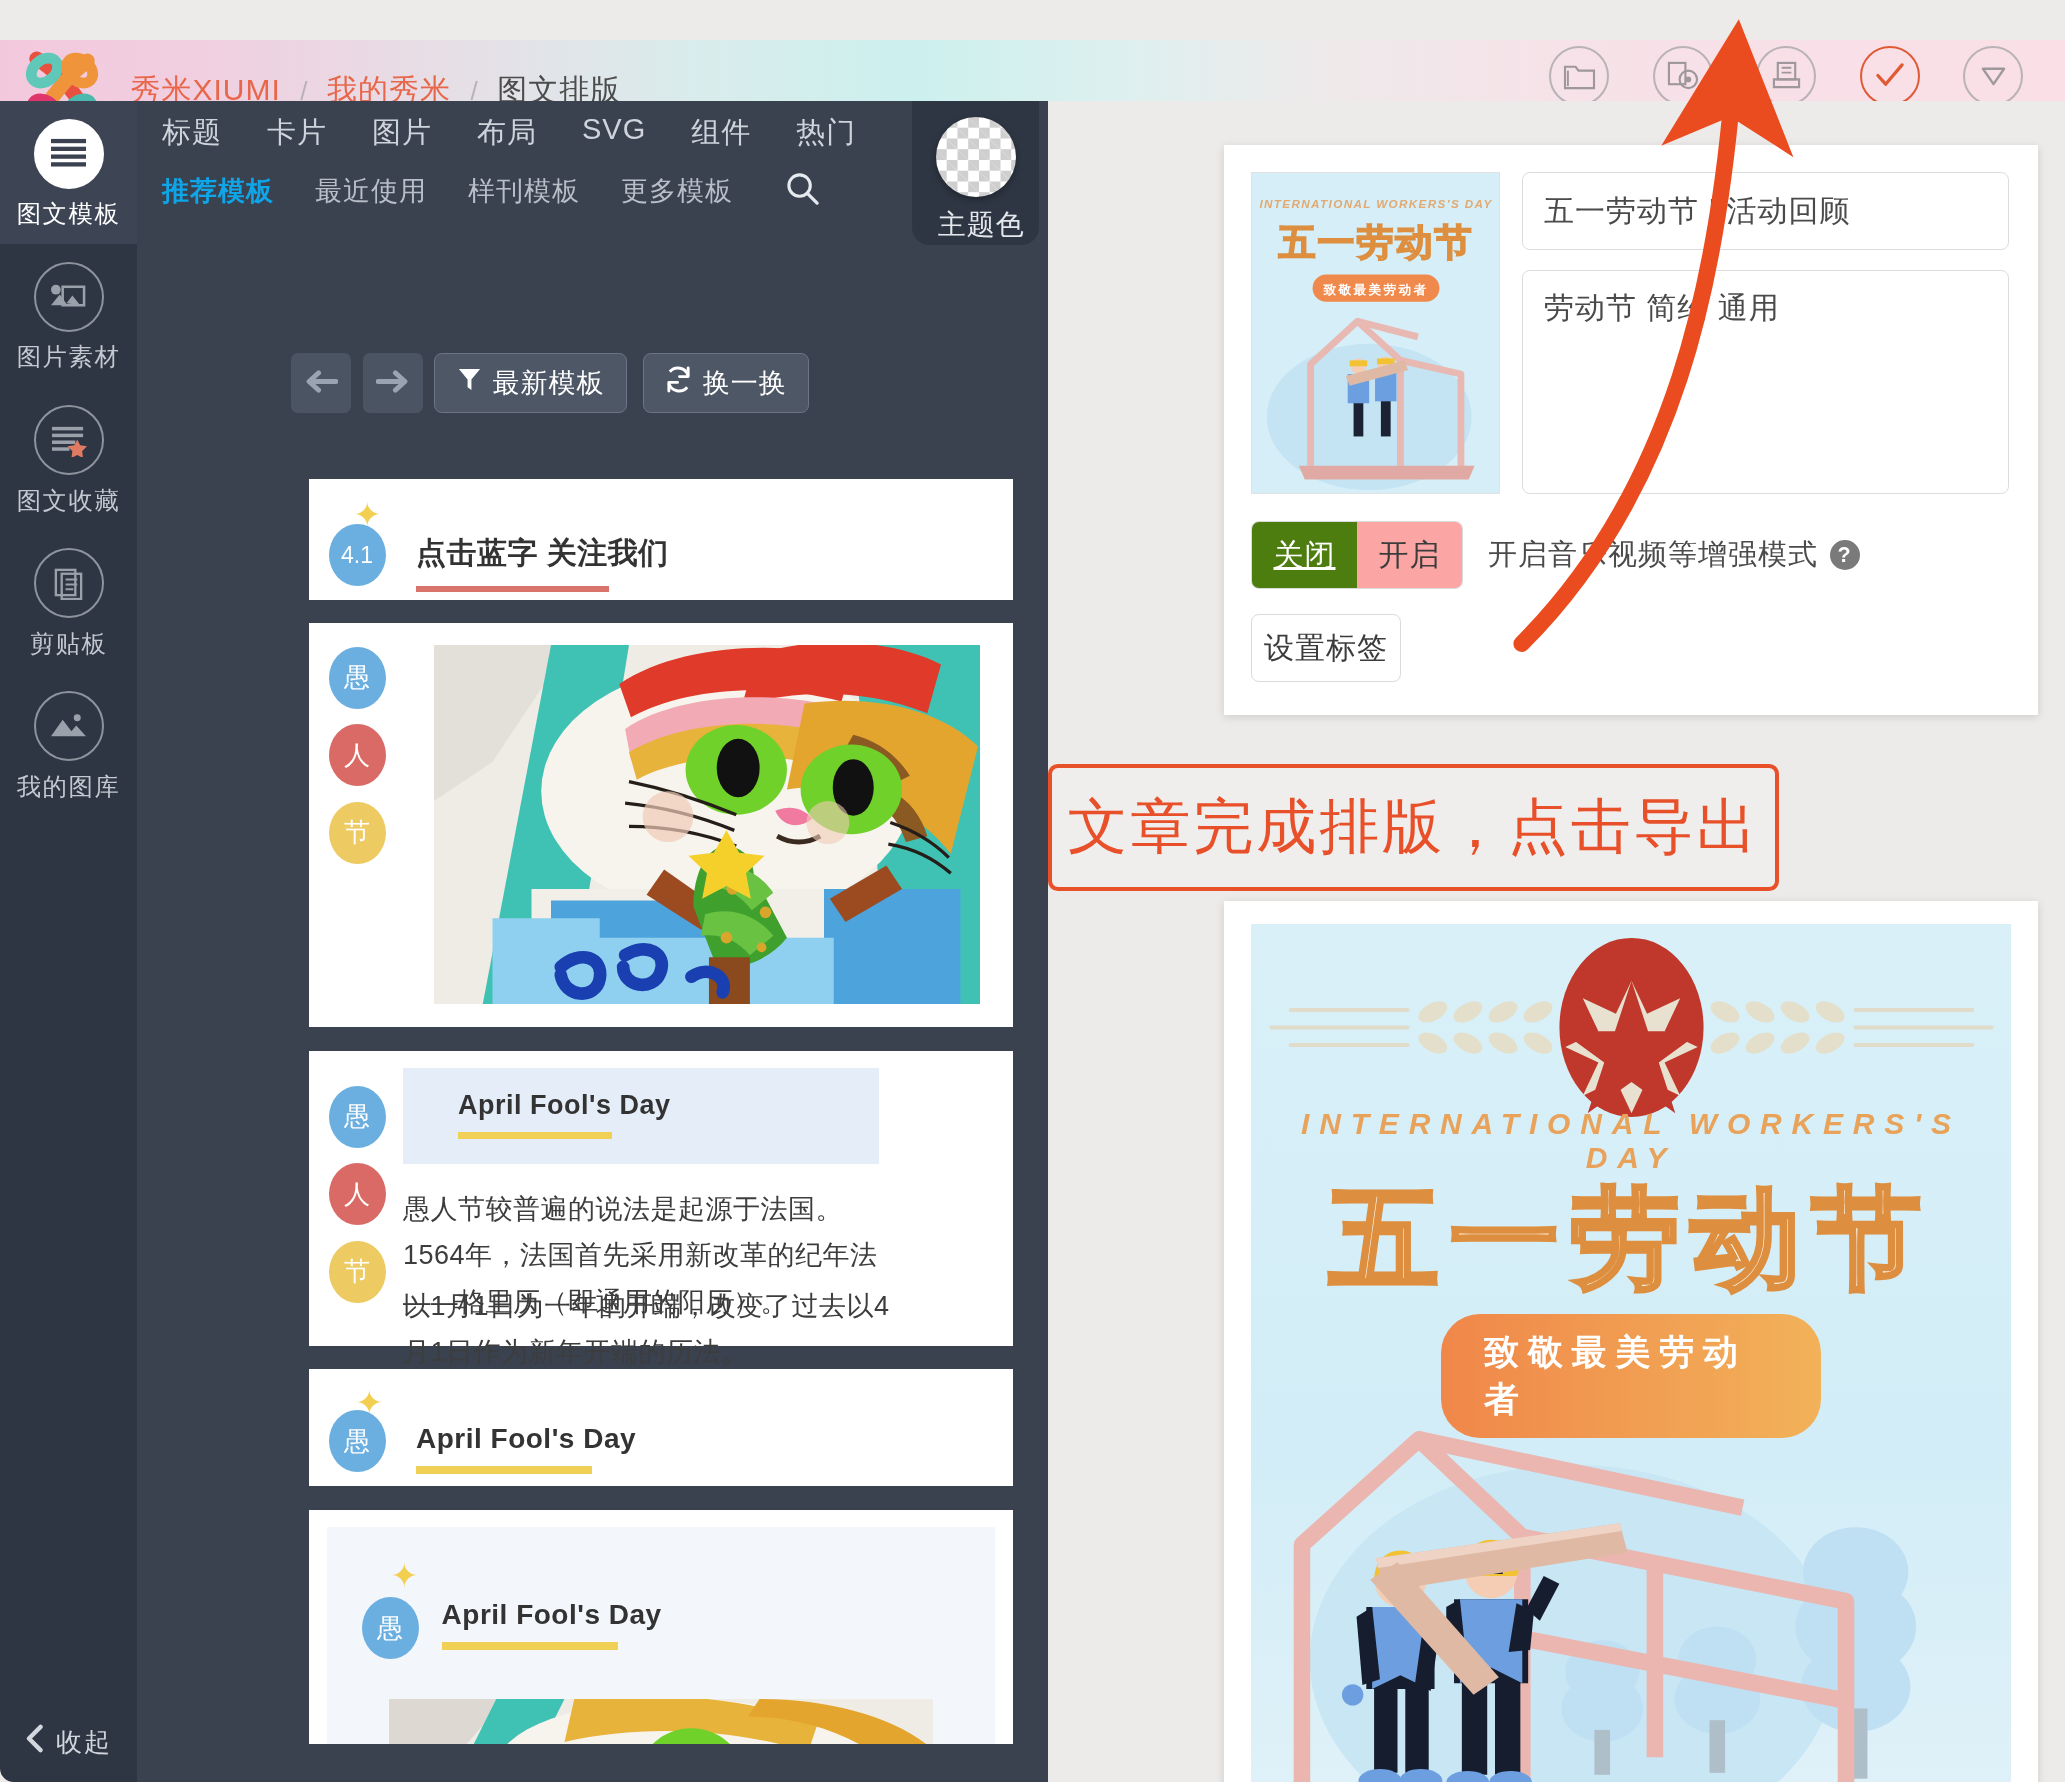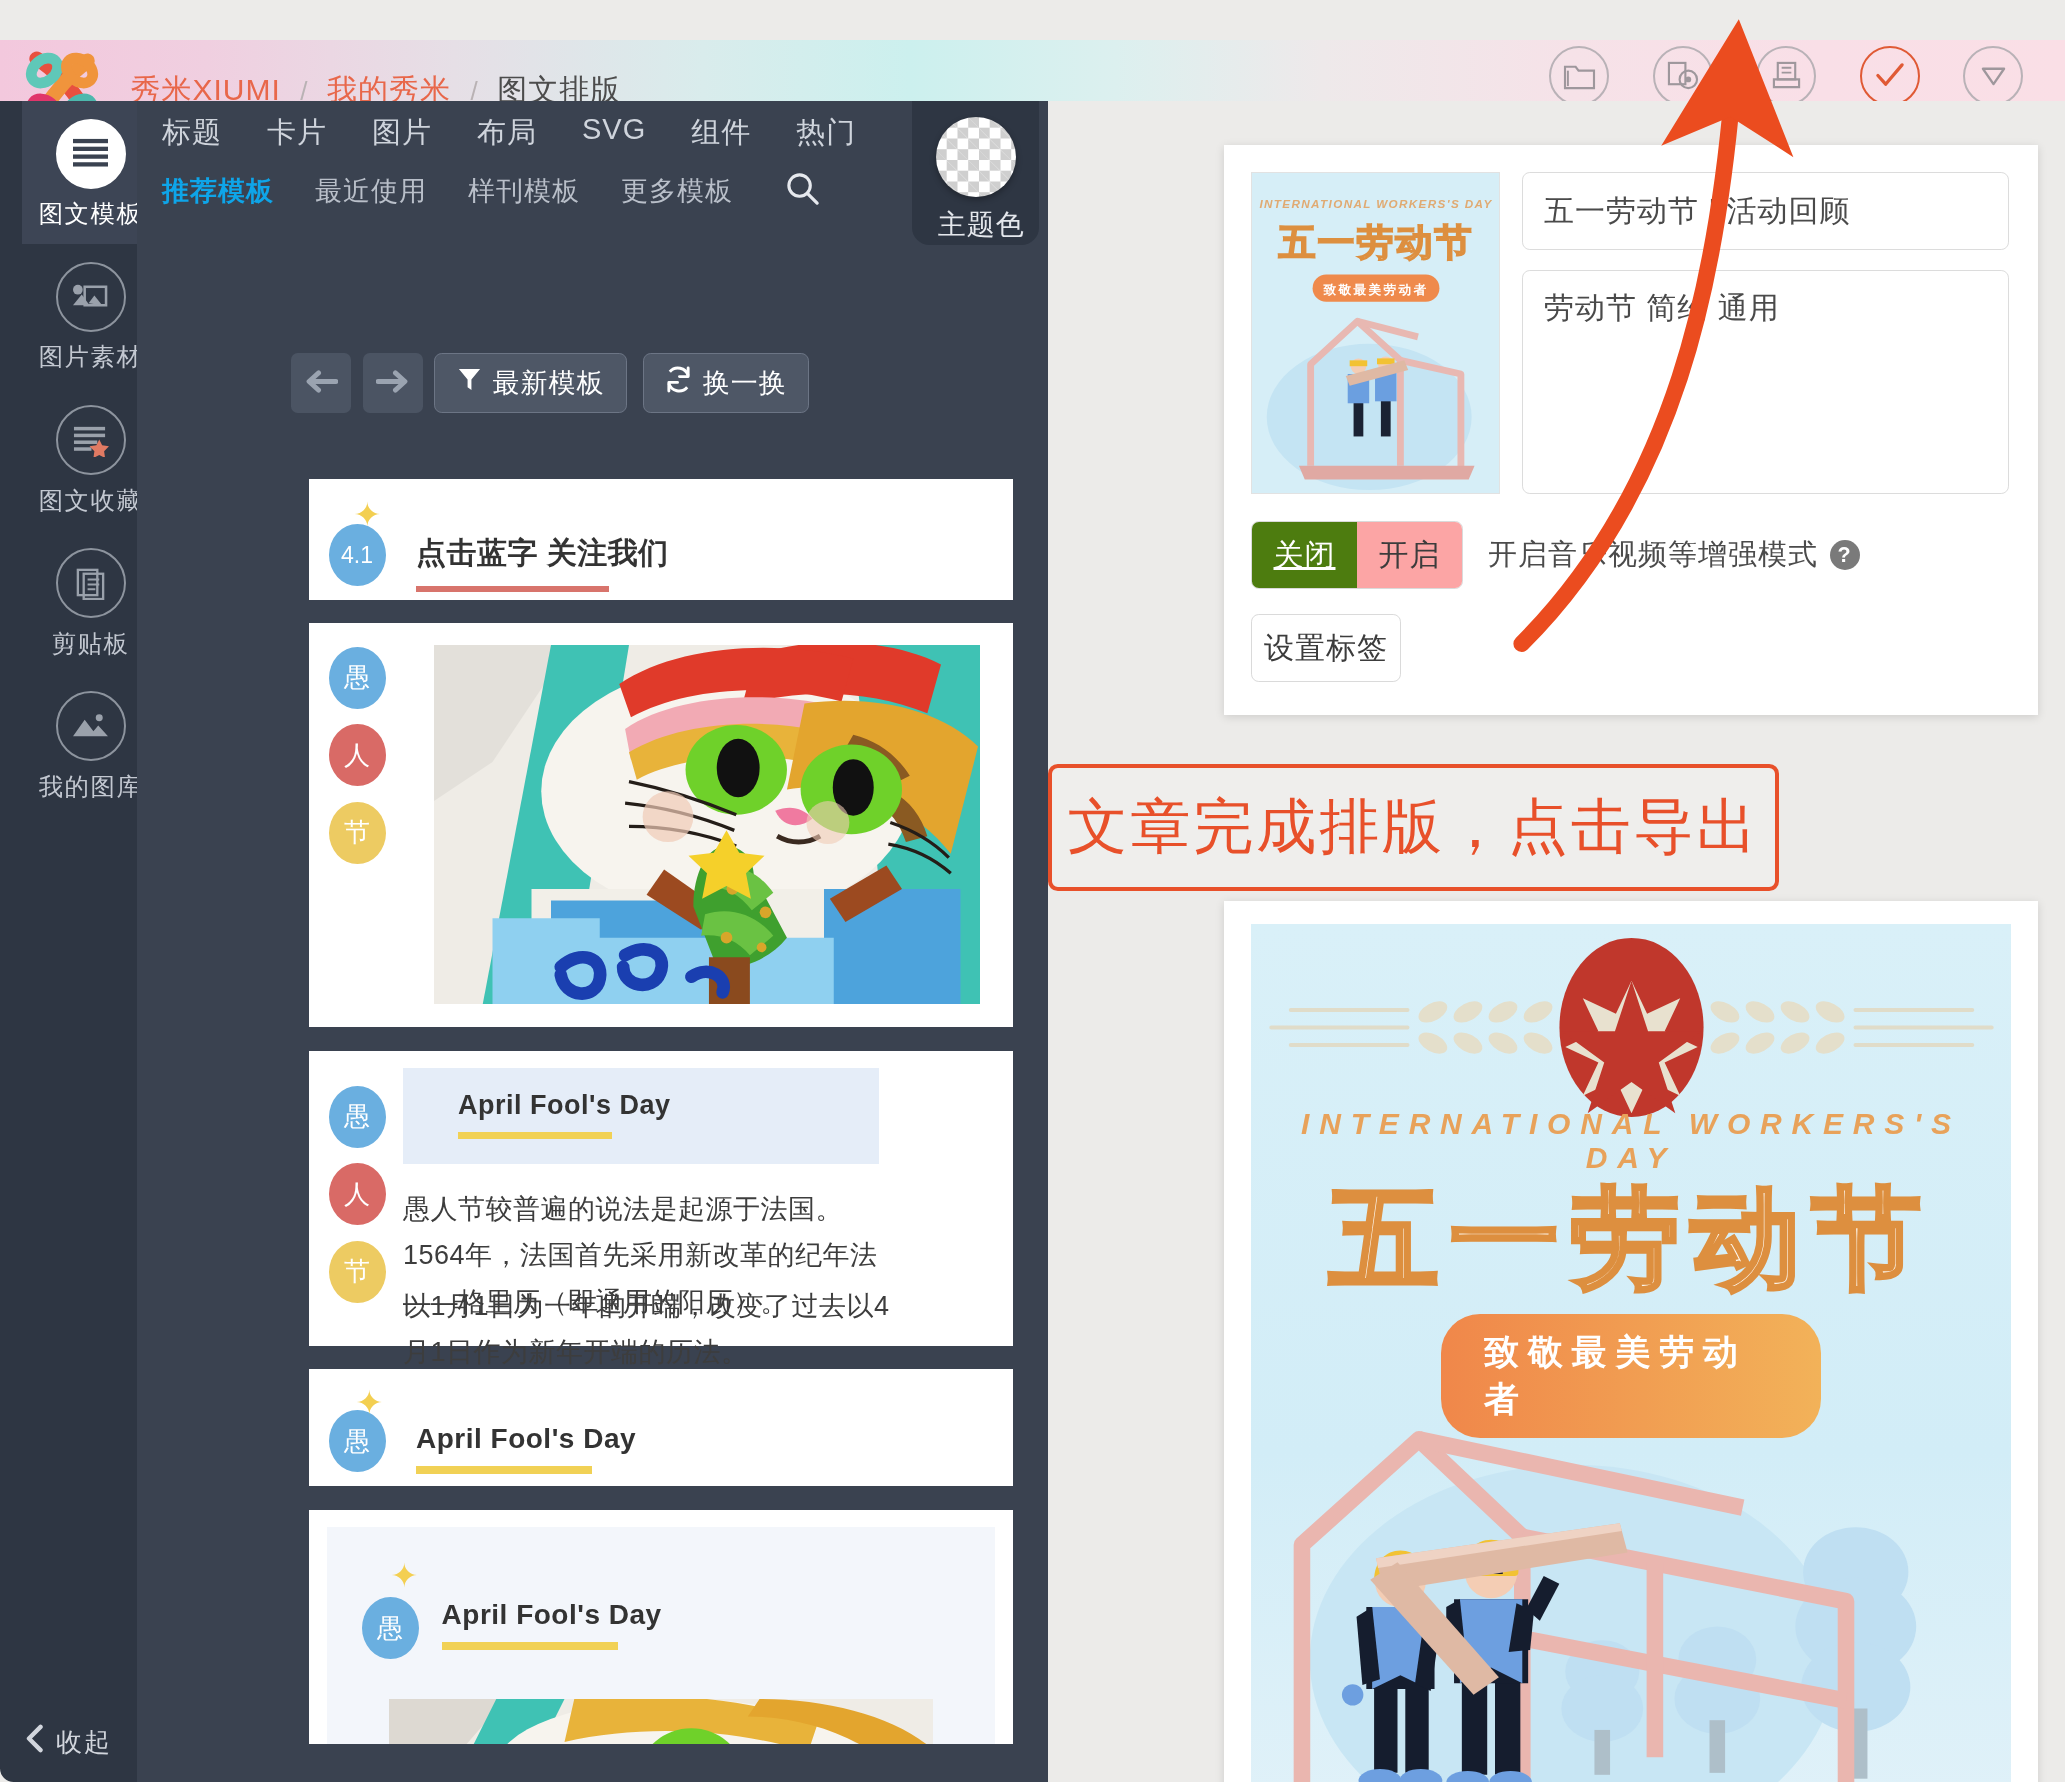--- a/index.html
+++ b/index.html
@@ -33,21 +33,21 @@
     display: flex; align-items: center; justify-content: center;
     color: #9e979c;
   }
   .tool-lb { font-size: 24.4px; color: #6f6b6e; letter-spacing: 1px; }
   .tool.active .tool-ic { border-color: #e05a35; color: #e05a35; border-width: 2.9px; }
   .tool.active .tool-lb { color: #e8765a; }
 
   
   .rail {
     position: absolute; left: 0; top: 101px; width: 137px; height: 1681px;
-    background: #2e3643; border-bottom-left-radius: 13.7px; padding-left: 22px;
+    background: #2e3643; border-bottom-left-radius: 13.7px;
   }
   .rail-item { width: 137px; padding: 17.6px 0 13.7px; text-align: center; cursor: pointer; }
   .rail-item.active { background: #3d4555; }
   .rail-ic {
     width: 70px; height: 70px; border-radius: 50%;
     border: 2.4px solid #8d949e; margin: 0 auto 9.8px;
     display: flex; align-items: center; justify-content: center;
   }
   .rail-item.active .rail-ic { background: #fff; border-color: #fff; }
   .rail-lb { font-size: 24.4px; color: #c3c8d1; letter-spacing: 1.5px; }

